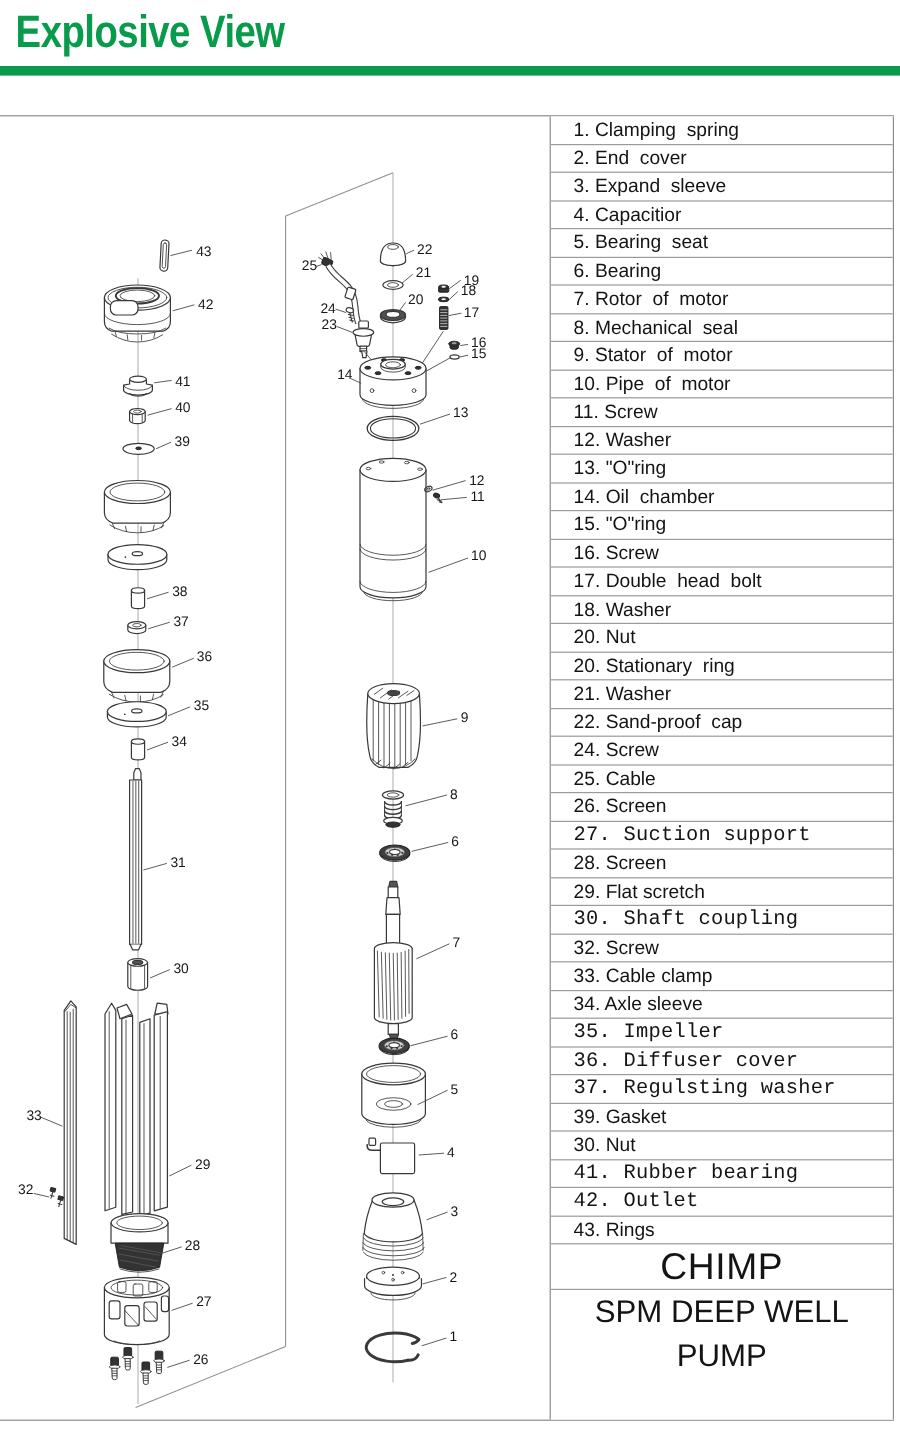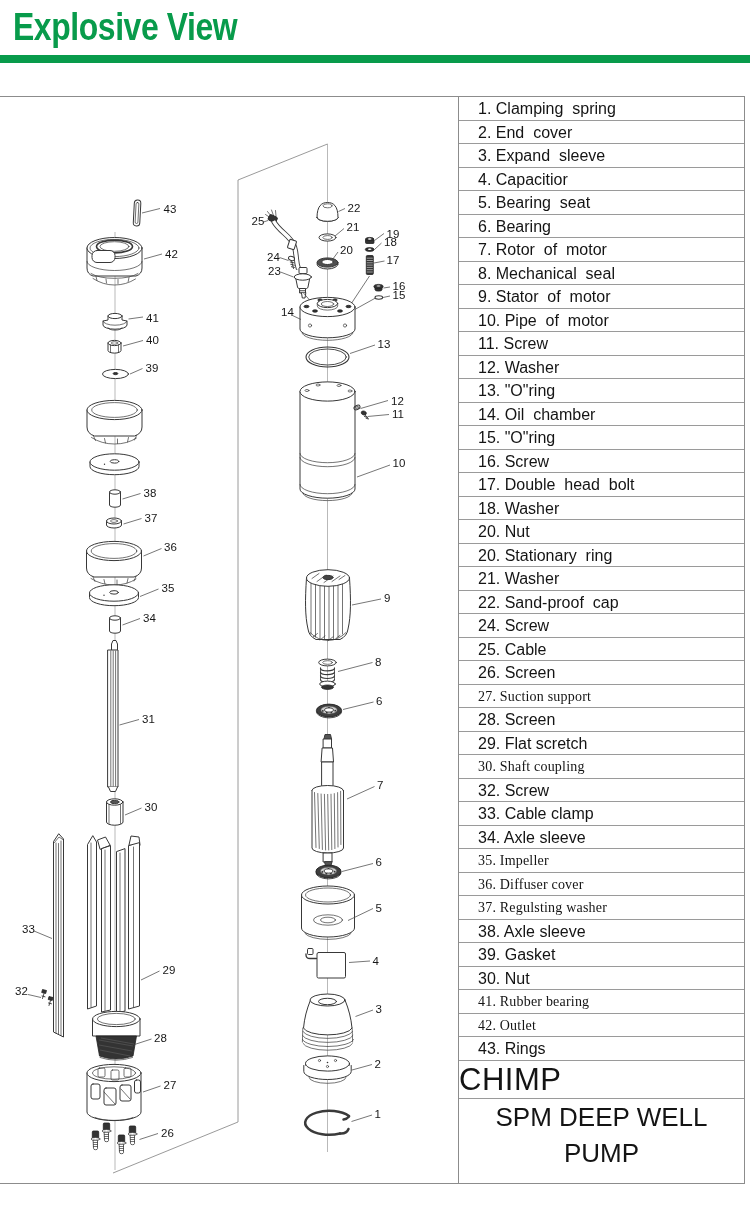--- a/index.html
+++ b/index.html
@@ -10,23 +10,23 @@
          color:var(--accent);transform:scaleX(.84);transform-origin:0 50%;letter-spacing:-.5px;white-space:pre;}
   .accent-bar{position:absolute;left:0;top:55px;width:750px;height:8px;background:var(--accent);}
   .rule{position:absolute;left:0;width:745px;height:1px;background:var(--rule);}
   .rule-top{top:96px;}
   .rule-bottom{top:1183px;}
   #diagram{position:absolute;left:0;top:97px;}
   .parts-table{position:absolute;left:458px;top:97px;width:287px;height:1086px;box-sizing:border-box;
                border-left:1px solid var(--rule);border-right:1px solid var(--rule);background:#fff;overflow:hidden;}
   .prow{height:23.5px;line-height:23.5px;box-sizing:border-box;border-bottom:1px solid var(--row-line);
         padding-left:19px;font-size:16px;white-space:pre;overflow:hidden;color:var(--ink);}
-  .prow.wide{font-family:Liberation Serif, serif;font-size:14px;letter-spacing:.2px;}
+  .prow.wide{font-family:Liberation Mono, monospace;font-size:17px;letter-spacing:.2px;}
   .brand{height:38px;line-height:37px;box-sizing:border-box;border-bottom:1px solid var(--row-line);
-         font-size:31px;letter-spacing:.5px;}
+         text-align:center;font-size:31px;letter-spacing:.5px;}
   .product{height:37px;line-height:36px;text-align:center;font-size:26px;letter-spacing:0;}
   
   .s{fill:#fff;stroke:#383838;stroke-width:1;stroke-linejoin:round;stroke-linecap:round;}
   .sn{fill:none;stroke:#383838;stroke-width:1;stroke-linejoin:round;stroke-linecap:round;}
   .t{stroke-width:.7;}
   .dk{fill:#333;stroke:#222;stroke-width:.8;}
   .axis{stroke:#9b9b9b;stroke-width:.7;fill:none;}
   .fold{stroke:#8f8f8f;stroke-width:.9;fill:none;}
   .leader{stroke:#4a4a4a;stroke-width:.75;fill:none;}
   text.callout{font-family:"Liberation Sans",sans-serif;font-size:11.5px;fill:#161616;}
@@ -547,21 +547,20 @@
         <div class="prow wide">27. Suction support</div>
         <div class="prow">28. Screen</div>
         <div class="prow">29. Flat scretch</div>
         <div class="prow wide">30. Shaft coupling</div>
         <div class="prow">32. Screw</div>
         <div class="prow">33. Cable clamp</div>
         <div class="prow">34. Axle sleeve</div>
         <div class="prow wide">35. Impeller</div>
         <div class="prow wide">36. Diffuser cover</div>
         <div class="prow wide">37. Regulsting washer</div>
-        <div class="prow">38. Axle sleeve</div>
         <div class="prow">39. Gasket</div>
         <div class="prow">30. Nut</div>
         <div class="prow wide">41. Rubber bearing</div>
         <div class="prow wide">42. Outlet</div>
         <div class="prow">43. Rings</div>
       </div>
     <div class="brand">CHIMP</div>
     <div class="product">SPM DEEP WELL PUMP</div>
   </div>
 

